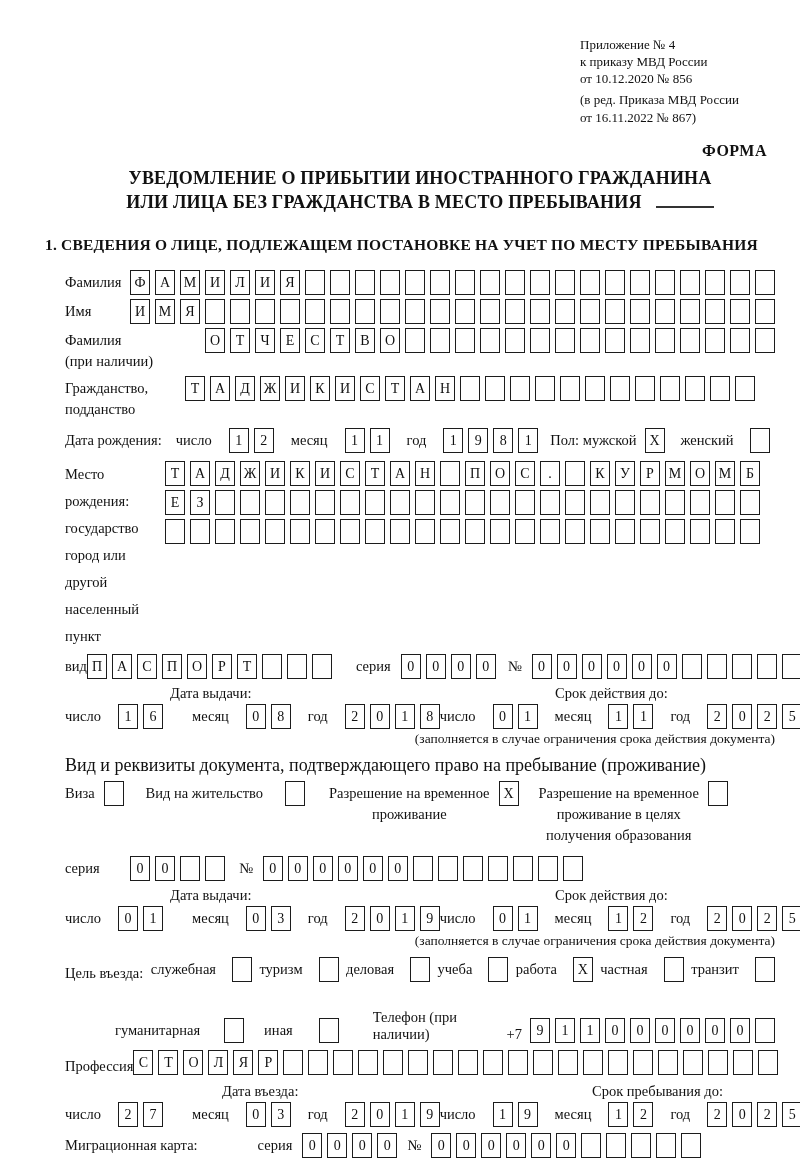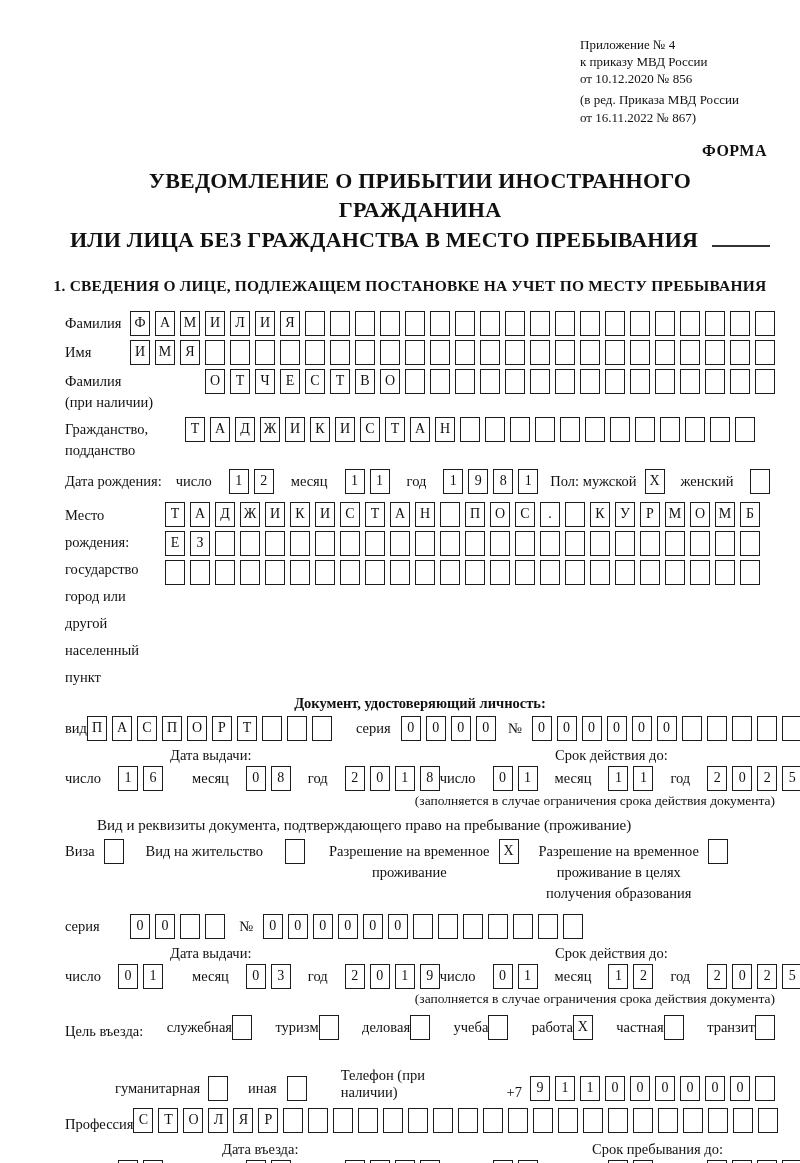--- a/index.html
+++ b/index.html
@@ -13,23 +13,23 @@
   .page {
     width: 800px; height: 1163px;
     padding: 36px 25px 12px 65px;
     position: relative;
   }
   
   .hdr { width: 195px; margin-left: auto; font-size: 13px; line-height: 1.32; }
   .hdr .gap { height: 4px; }
   .forma { text-align: right; font-weight: bold; font-size: 16px; margin: 16px 8px 6px 0; letter-spacing: 0.5px; }
   
-  .title { text-align: center; font-weight: bold; font-size: 22px; line-height: 1.35; margin-top: 6px; letter-spacing: 0.2px; }
+  .title { text-align: center; font-weight: bold; font-size: 18px; line-height: 1.35; margin-top: 6px; letter-spacing: 0.2px; }
   .title-underline { display: inline-block; width: 58px; border-bottom: 2px solid #333; margin-left: 14px; vertical-align: baseline; }
-  .sect { text-align: center; font-weight: bold; font-size: 15.5px; margin: 22px 0 16px -20px; letter-spacing: 0.2px; white-space: nowrap; }
+  .sect { text-align: left; font-weight: bold; font-size: 15.5px; margin: 22px 0 16px -20px; letter-spacing: 0.2px; white-space: nowrap; }
   
   .frow { display: flex; align-items: flex-start; margin-bottom: 4px; font-size: 14.5px; }
   .flabel { flex: 0 0 auto; padding-top: 4px; }
   .w65  { width: 65px; }
   .w100 { width: 100px; }
   .w120 { width: 120px; }
   .w140 { width: 140px; }
   .lbl2 { line-height: 21px; padding-top: 2px; }
   .cells { display: inline-flex; gap: 5px; flex-wrap: nowrap; }
   .cellcol { display: flex; flex-direction: column; gap: 4px; }
@@ -38,29 +38,29 @@
     width: 20px; height: 25px; flex: 0 0 auto;
     border: 1.6px solid #1c1c1c;
     font-size: 14px; line-height: 1;
   }
   
   .dgroup { display: inline-flex; align-items: center; gap: 17px; }
   .dlab { font-size: 14.5px; }
   .heads { display: flex; font-size: 14.5px; margin-bottom: 2px; }
   .note { text-align: right; font-size: 13.5px; margin: 2px 0 8px 0; }
   .dochead { text-align: center; font-weight: bold; font-size: 14.5px; margin: 4px 0 4px 0; }
-  .intro { font-size: 15px; margin-bottom: 5px; margin-left: 32px; }
+  .intro { font-size: 18px; margin-bottom: 5px; }
   
   .permits { display: flex; align-items: flex-start; margin: 4px 0 10px 0; font-size: 14.5px; }
   .perm { display: flex; align-items: flex-start; }
   .perm .ptxt { text-align: center; line-height: 21px; padding-top: 2px; }
   .perm .cells { margin-left: 9px; margin-top: 0; }
   
   .purpose-row { display: flex; align-items: flex-end; font-size: 14.5px; margin-bottom: 7px; }
-  .popt { display: inline-flex; align-items: center; gap: 0; }
+  .popt { display: inline-flex; align-items: center; gap: 16px; }
   .mc-row { display: flex; align-items: center; font-size: 14.5px; margin: 2px 0 8px 0; }
 </style>
 </head>
 <body>
 
 <div class="page">
 
   <div class="hdr">
     <div>Приложение № 4</div>
     <div>к приказу МВД России</div>
@@ -321,21 +321,20 @@
           <span class="cell"></span>
           <span class="cell"></span>
           <span class="cell"></span>
           <span class="cell"></span>
           <span class="cell"></span>
           <span class="cell"></span>
         </span>
     </span>
   </div>
 
-  <div class="dochead">Документ, удостоверяющий личность:</div>
 
   <div class="frow" style="align-items:center;">
     <span class="w65">вид</span>
     <span class="cells">
         <span class="cell">П</span>
         <span class="cell">А</span>
         <span class="cell">С</span>
         <span class="cell">П</span>
         <span class="cell">О</span>
         <span class="cell">Р</span>

